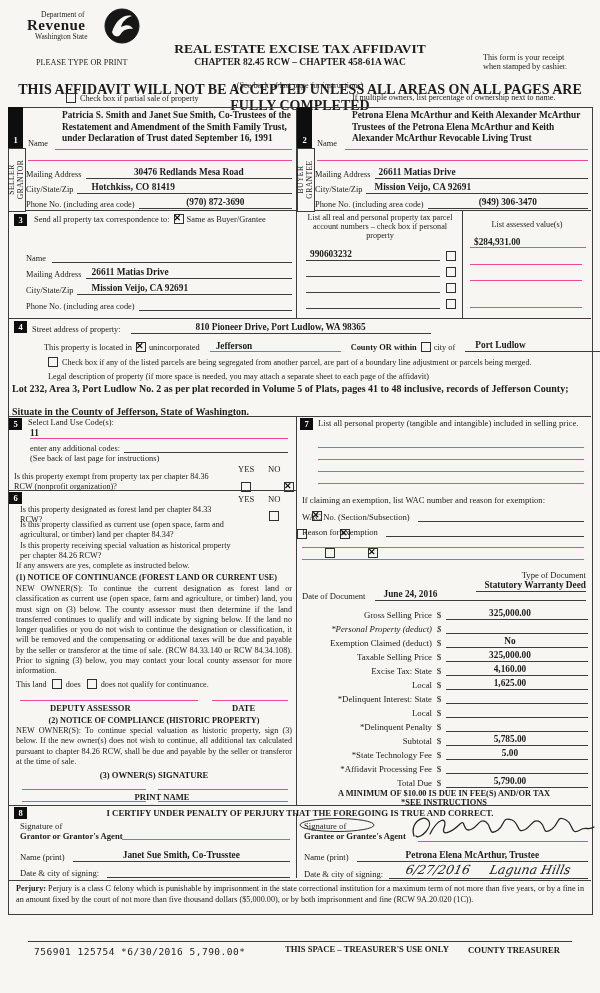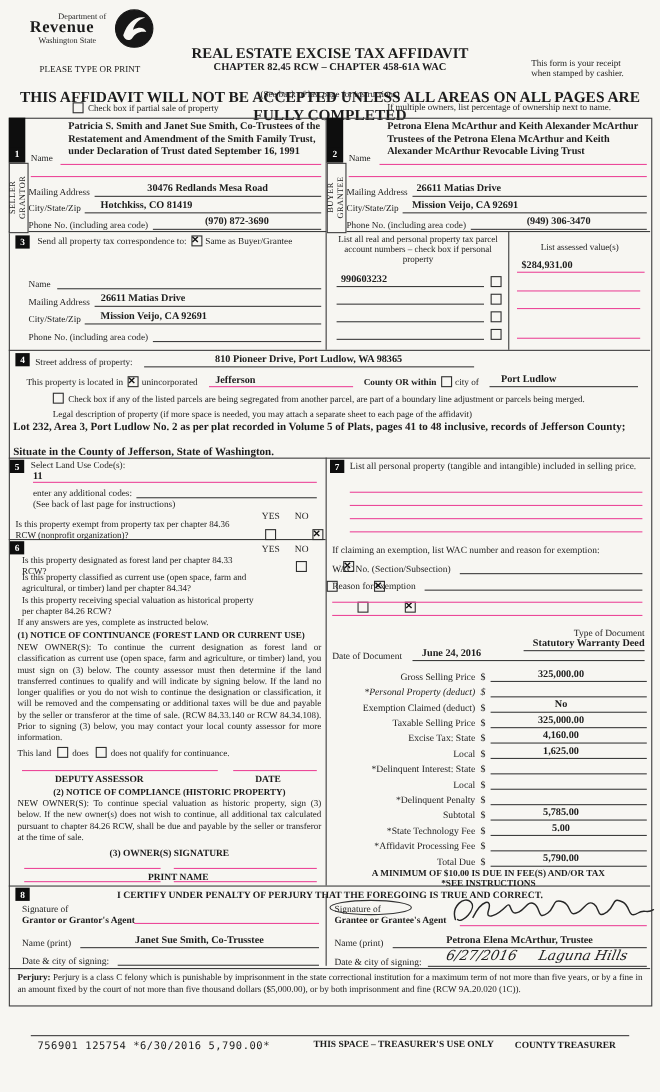--- a/index.html
+++ b/index.html
@@ -37,21 +37,21 @@
   .mono{font-family:"DejaVu Sans Mono",monospace;}
   .pre{white-space:pre-line;}
 </style>
 </head>
 <body>
 
 <div class="page">
 
   
   <div class="abs" style="left:27px;top:10px;width:120px;">
-    <div class="s7" style="margin-left:26px;">Department of</div>
+    <div class="s7" style="margin-left:14px;">Department of</div>
     <div class="b" style="font-size:15px;line-height:13px;letter-spacing:.5px;">Revenue</div>
     <div class="s7" style="margin-left:8px;">Washington State</div>
   </div>
   <svg class="abs" style="left:102px;top:6px;" width="40" height="42" viewBox="0 0 40 42">
     <circle cx="20" cy="20" r="17" fill="#171717"></circle>
     <circle cx="20" cy="20" r="17" fill="none" stroke="#171717" stroke-width="1"></circle>
     <path d="M10,26 C14,14 22,8 30,10 C24,12 20,16 19,21 C25,18 29,19 31,23 C25,22 21,24 18,29 C15,32 11,30 10,26 Z" fill="#f7f6f2"></path>
   </svg>
 
   <div class="abs b c" style="left:120px;top:41px;width:360px;font-size:13.5px;">REAL ESTATE EXCISE TAX AFFIDAVIT</div>
@@ -181,21 +181,21 @@
   <div class="abs ul val" style="left:470px;top:269px;width:112px;height:11px;"></div>
   <div class="abs ul val" style="left:470px;top:296px;width:112px;height:11px;"></div>
 
   
   <div class="nbox" style="left:14px;top:321px;">4</div>
   <div class="row" style="left:32px;top:321px;width:520px;height:13px;">
     <span class="lbl">Street address of property:</span>
     <span class="flexul val c" style="margin-left:10px;max-width:300px;">810 Pioneer Drive, Port Ludlow, WA  98365</span>
   </div>
 
-  <div class="row" style="left:24px;top:339px;width:556px;height:13px;">
+  <div class="row" style="left:44px;top:339px;width:556px;height:13px;">
     <span class="lbl">This property is located in</span>
     <span class="cb" style="margin-left:4px;" data-checked="true"></span>
     <span class="lbl" style="margin-left:3px;">unincorporated</span>
     <span class="ul val" style="margin-left:10px;width:125px;padding-left:6px;">Jefferson</span>
     <span class="lbl b" style="margin-left:10px;">County OR  within</span>
     <span class="cb" style="margin-left:4px;" data-checked="false"></span>
     <span class="lbl" style="margin-left:3px;">city of</span>
     <span class="flexul val" style="margin-left:10px;padding-left:10px;">Port Ludlow</span>
   </div>
 

